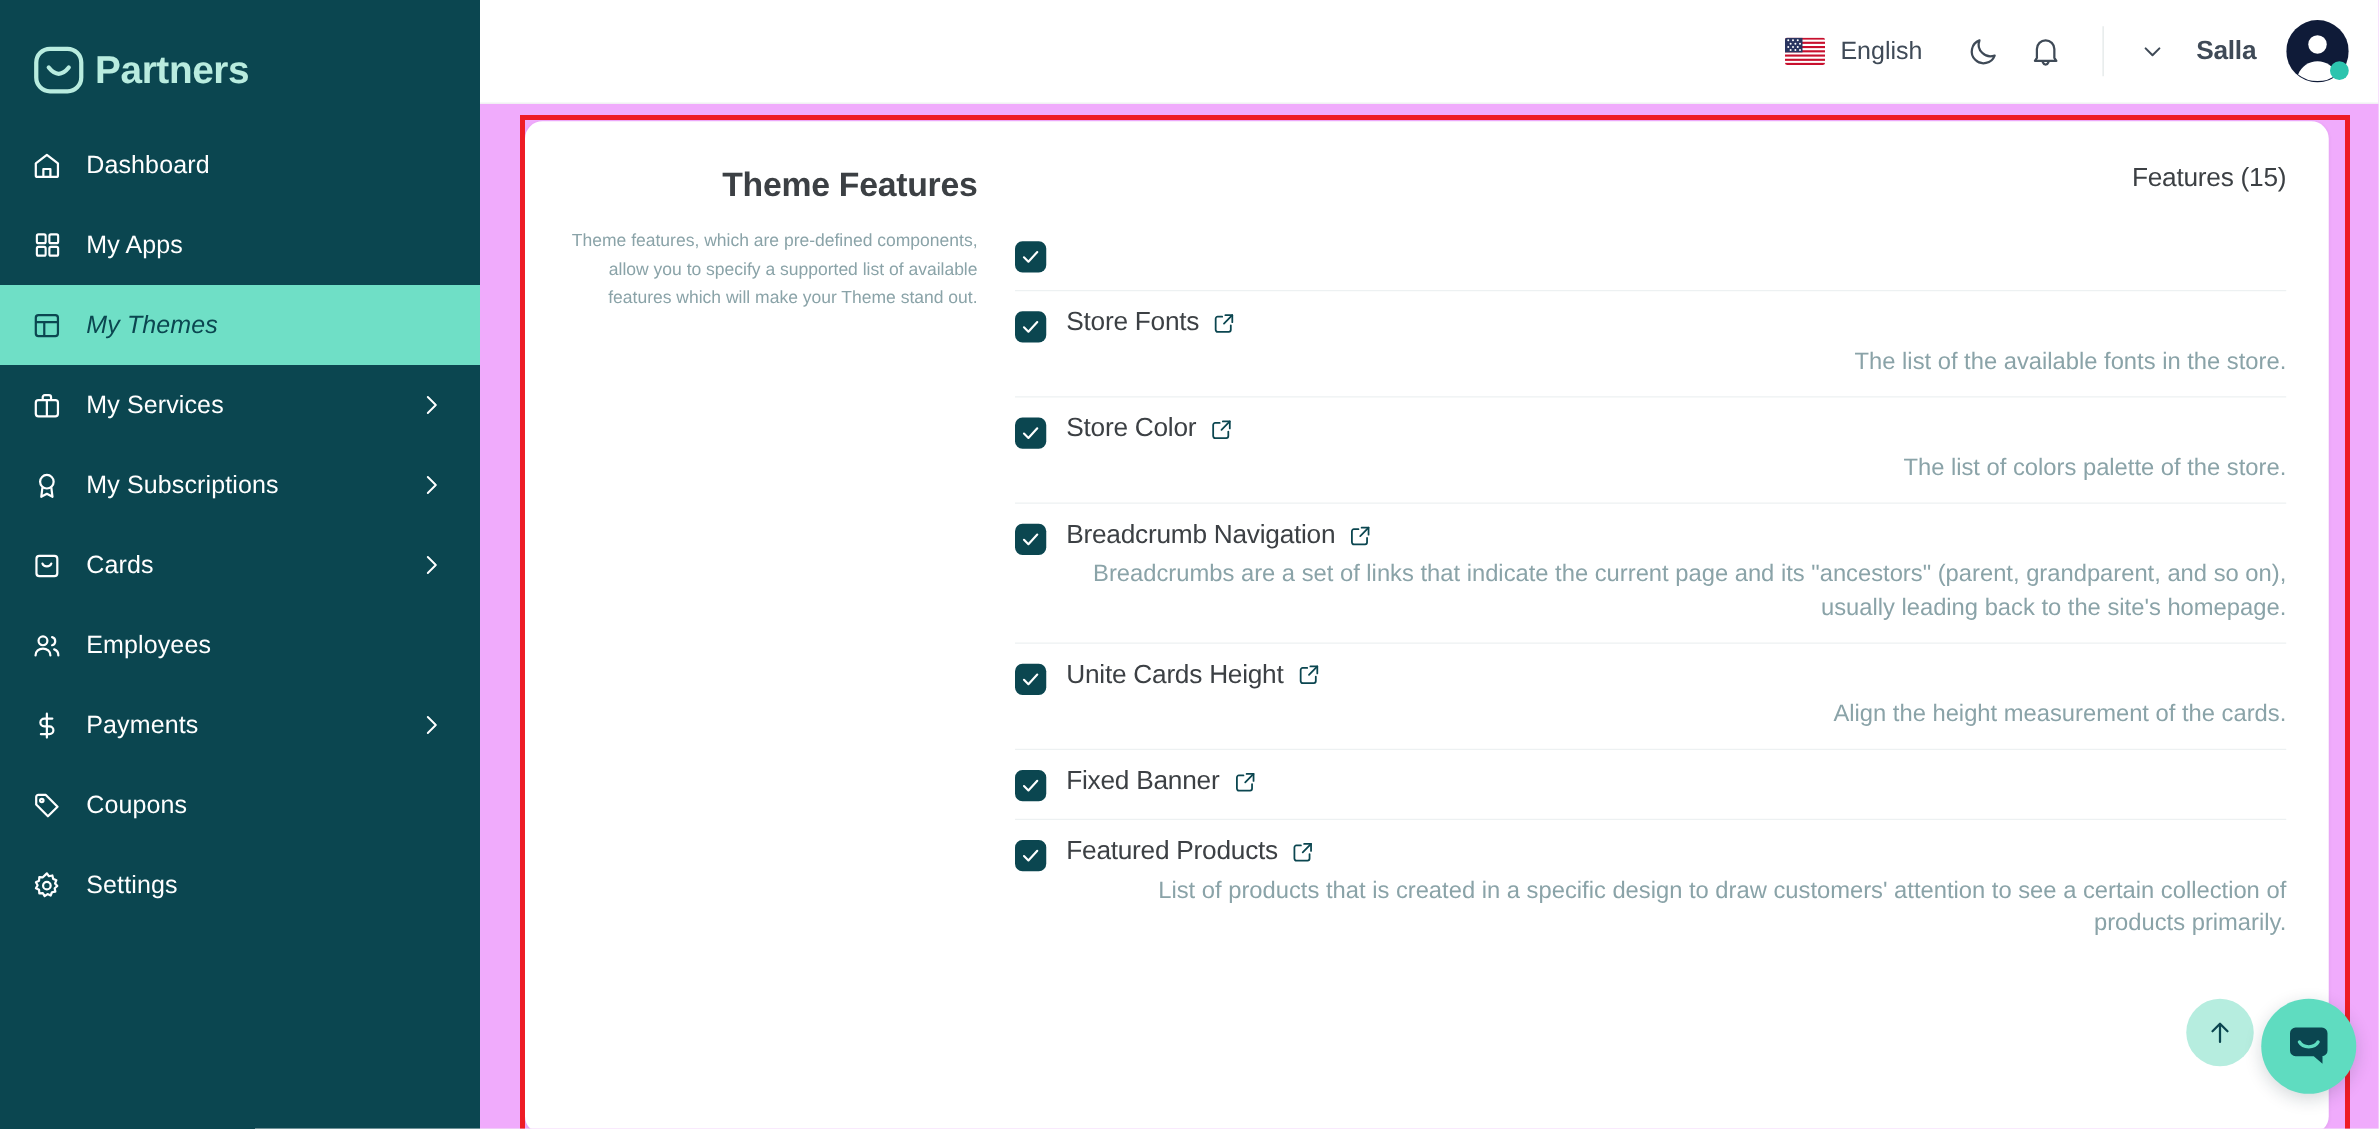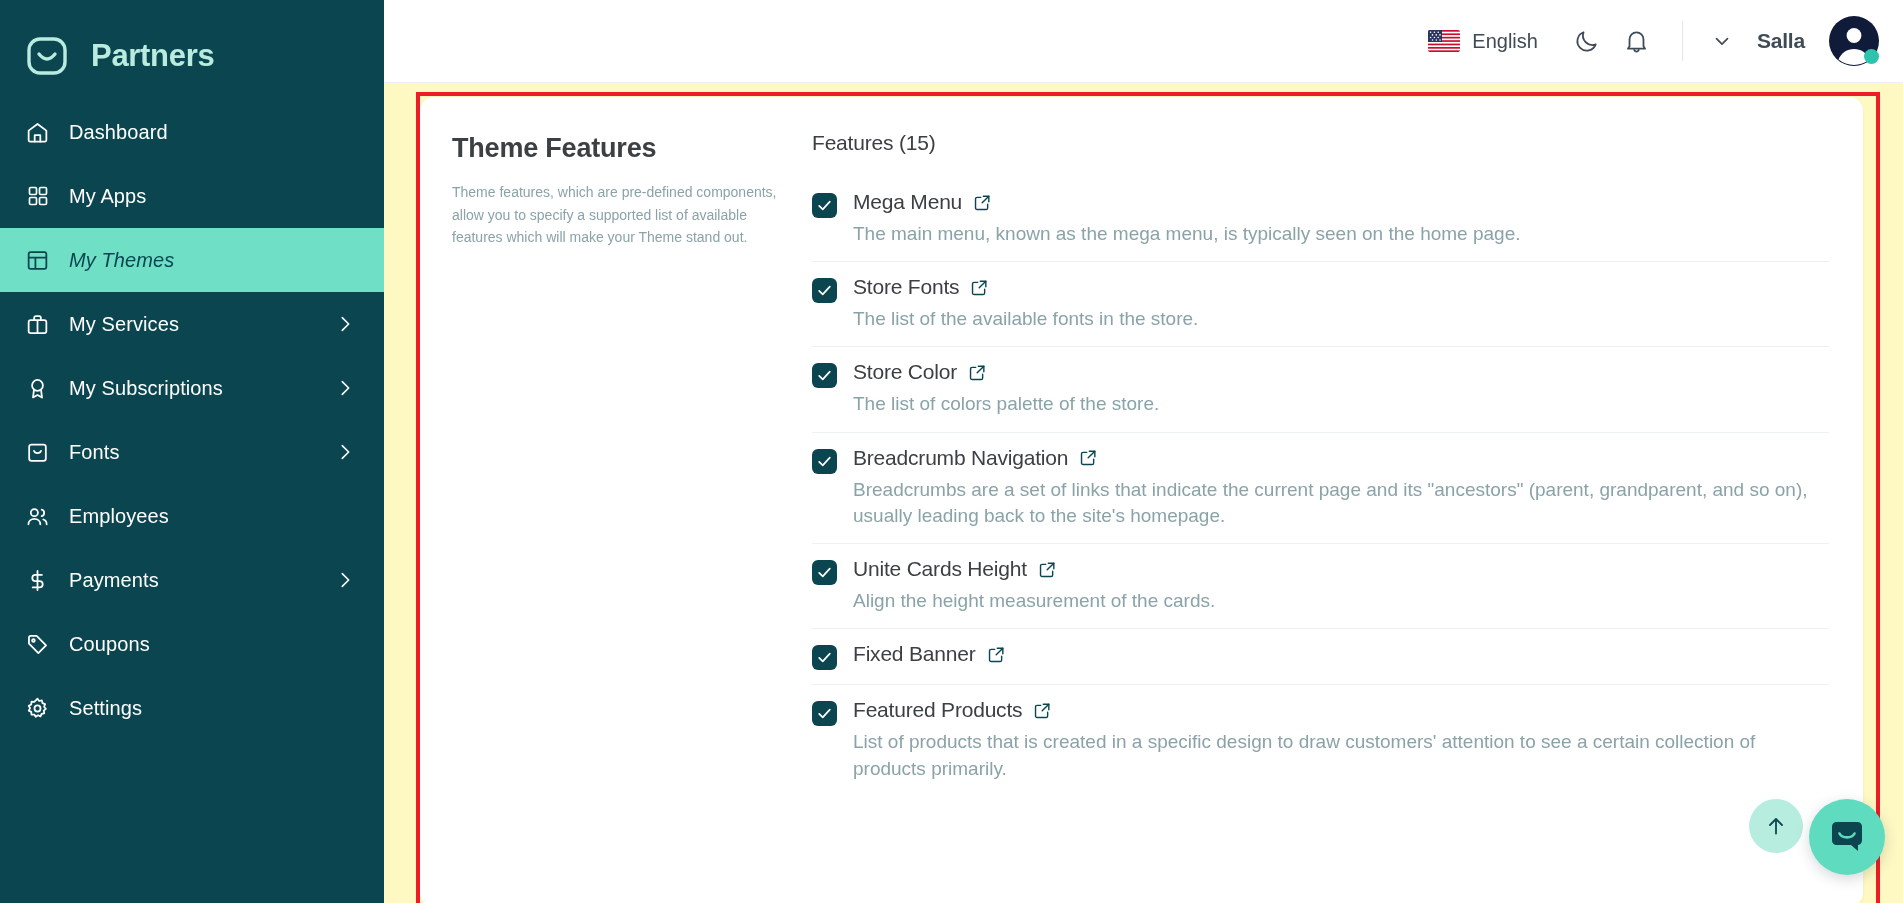--- a/index.html
+++ b/index.html
@@ -14,21 +14,21 @@
   
   .sidebar {
     width: 384px; height: 903px;
     background: #0b4650;
     flex: 0 0 384px;
     position: relative;
     overflow: hidden;
   }
   .brand {
     display: flex; align-items: center;
-    gap: 21px;
+    gap: 6px;
     padding: 22px 0 0 24px;
     height: 90px;
   }
   .brand-logo { width: 46px; height: 46px; flex: 0 0 46px; }
   .brand-name {
     color: #b9ecdf;
     font-size: 31px;
     font-weight: bold;
     letter-spacing: -0.3px;
   }
@@ -58,22 +58,23 @@
     color: #0b4650;
     font-style: italic;
   }
   .nav-item.active .nav-label { color: #0b4650; }
 
   
   .main {
     flex: 1 1 auto;
     height: 903px;
     position: relative;
-    background: #fef9c3;
+    background: #f0abfc;
     overflow: hidden;
+    text-align: right;
   }
   .topbar {
     height: 83px;
     background: #ffffff;
     display: flex; align-items: center;
     justify-content: flex-end;
     padding-right: 24px;
     border-bottom: 1px solid #eef1f1;
   }
   .lang {
@@ -306,21 +307,21 @@
         </span>
       </div>
 
       <div class="nav-item">
         <span class="nav-icon">
           <svg viewBox="0 0 24 24" width="25" height="25" fill="none" stroke="#ffffff" stroke-width="1.7" stroke-linecap="round" stroke-linejoin="round">
             <rect x="4" y="4.5" width="16" height="15.5" rx="2.2"></rect>
             <path d="M8.6 10.4c.9 3 5.9 3 6.8 0"></path>
           </svg>
         </span>
-        <span class="nav-label">Fonts</span>
+        <span class="nav-label">Cards</span>
         <span class="nav-chev">
           <svg viewBox="0 0 24 24" width="22" height="22" fill="none" stroke="#ffffff" stroke-width="1.7" stroke-linecap="round" stroke-linejoin="round">
               <path d="M9 5l7 7-7 7"></path>
             </svg>
         </span>
       </div>
 
       <div class="nav-item">
         <span class="nav-icon">
           <svg viewBox="0 0 24 24" width="25" height="25" fill="none" stroke="#ffffff" stroke-width="1.7" stroke-linecap="round" stroke-linejoin="round">
@@ -453,33 +454,20 @@
 
         <div class="card-right">
           <div class="features-heading">Features (15)</div>
 
           <div class="feature">
             <span class="checkbox">
               <svg viewBox="0 0 24 24" width="17" height="17" fill="none" stroke="#ffffff" stroke-width="2.4" stroke-linecap="round" stroke-linejoin="round">
                   <path d="M4.5 12.5l5 5 10-11"></path>
                 </svg>
             </span>
-            <div class="feature-body">
-              <div class="feature-title-row">
-                <span class="feature-title">Mega Menu</span>
-                <span class="ext-link">
-                  <svg viewBox="0 0 24 24" width="19" height="19" fill="none" stroke="#0b4650" stroke-width="1.8" stroke-linecap="round" stroke-linejoin="round">
-                    <path d="M13 4h7v7"></path>
-                      <path d="M20 4l-8.4 8.4"></path>
-                      <path d="M18.5 14.2v4.6a2 2 0 0 1-2 2H5.2a2 2 0 0 1-2-2V7.5a2 2 0 0 1 2-2h4.6"></path>
-                  </svg>
-                </span>
-              </div>
-              <div class="feature-desc">The main menu, known as the mega menu, is typically seen on the home page.</div>
-            </div>
           </div>
 
           <div class="feature">
             <span class="checkbox">
               <svg viewBox="0 0 24 24" width="17" height="17" fill="none" stroke="#ffffff" stroke-width="2.4" stroke-linecap="round" stroke-linejoin="round">
                   <path d="M4.5 12.5l5 5 10-11"></path>
                 </svg>
             </span>
             <div class="feature-body">
               <div class="feature-title-row">

